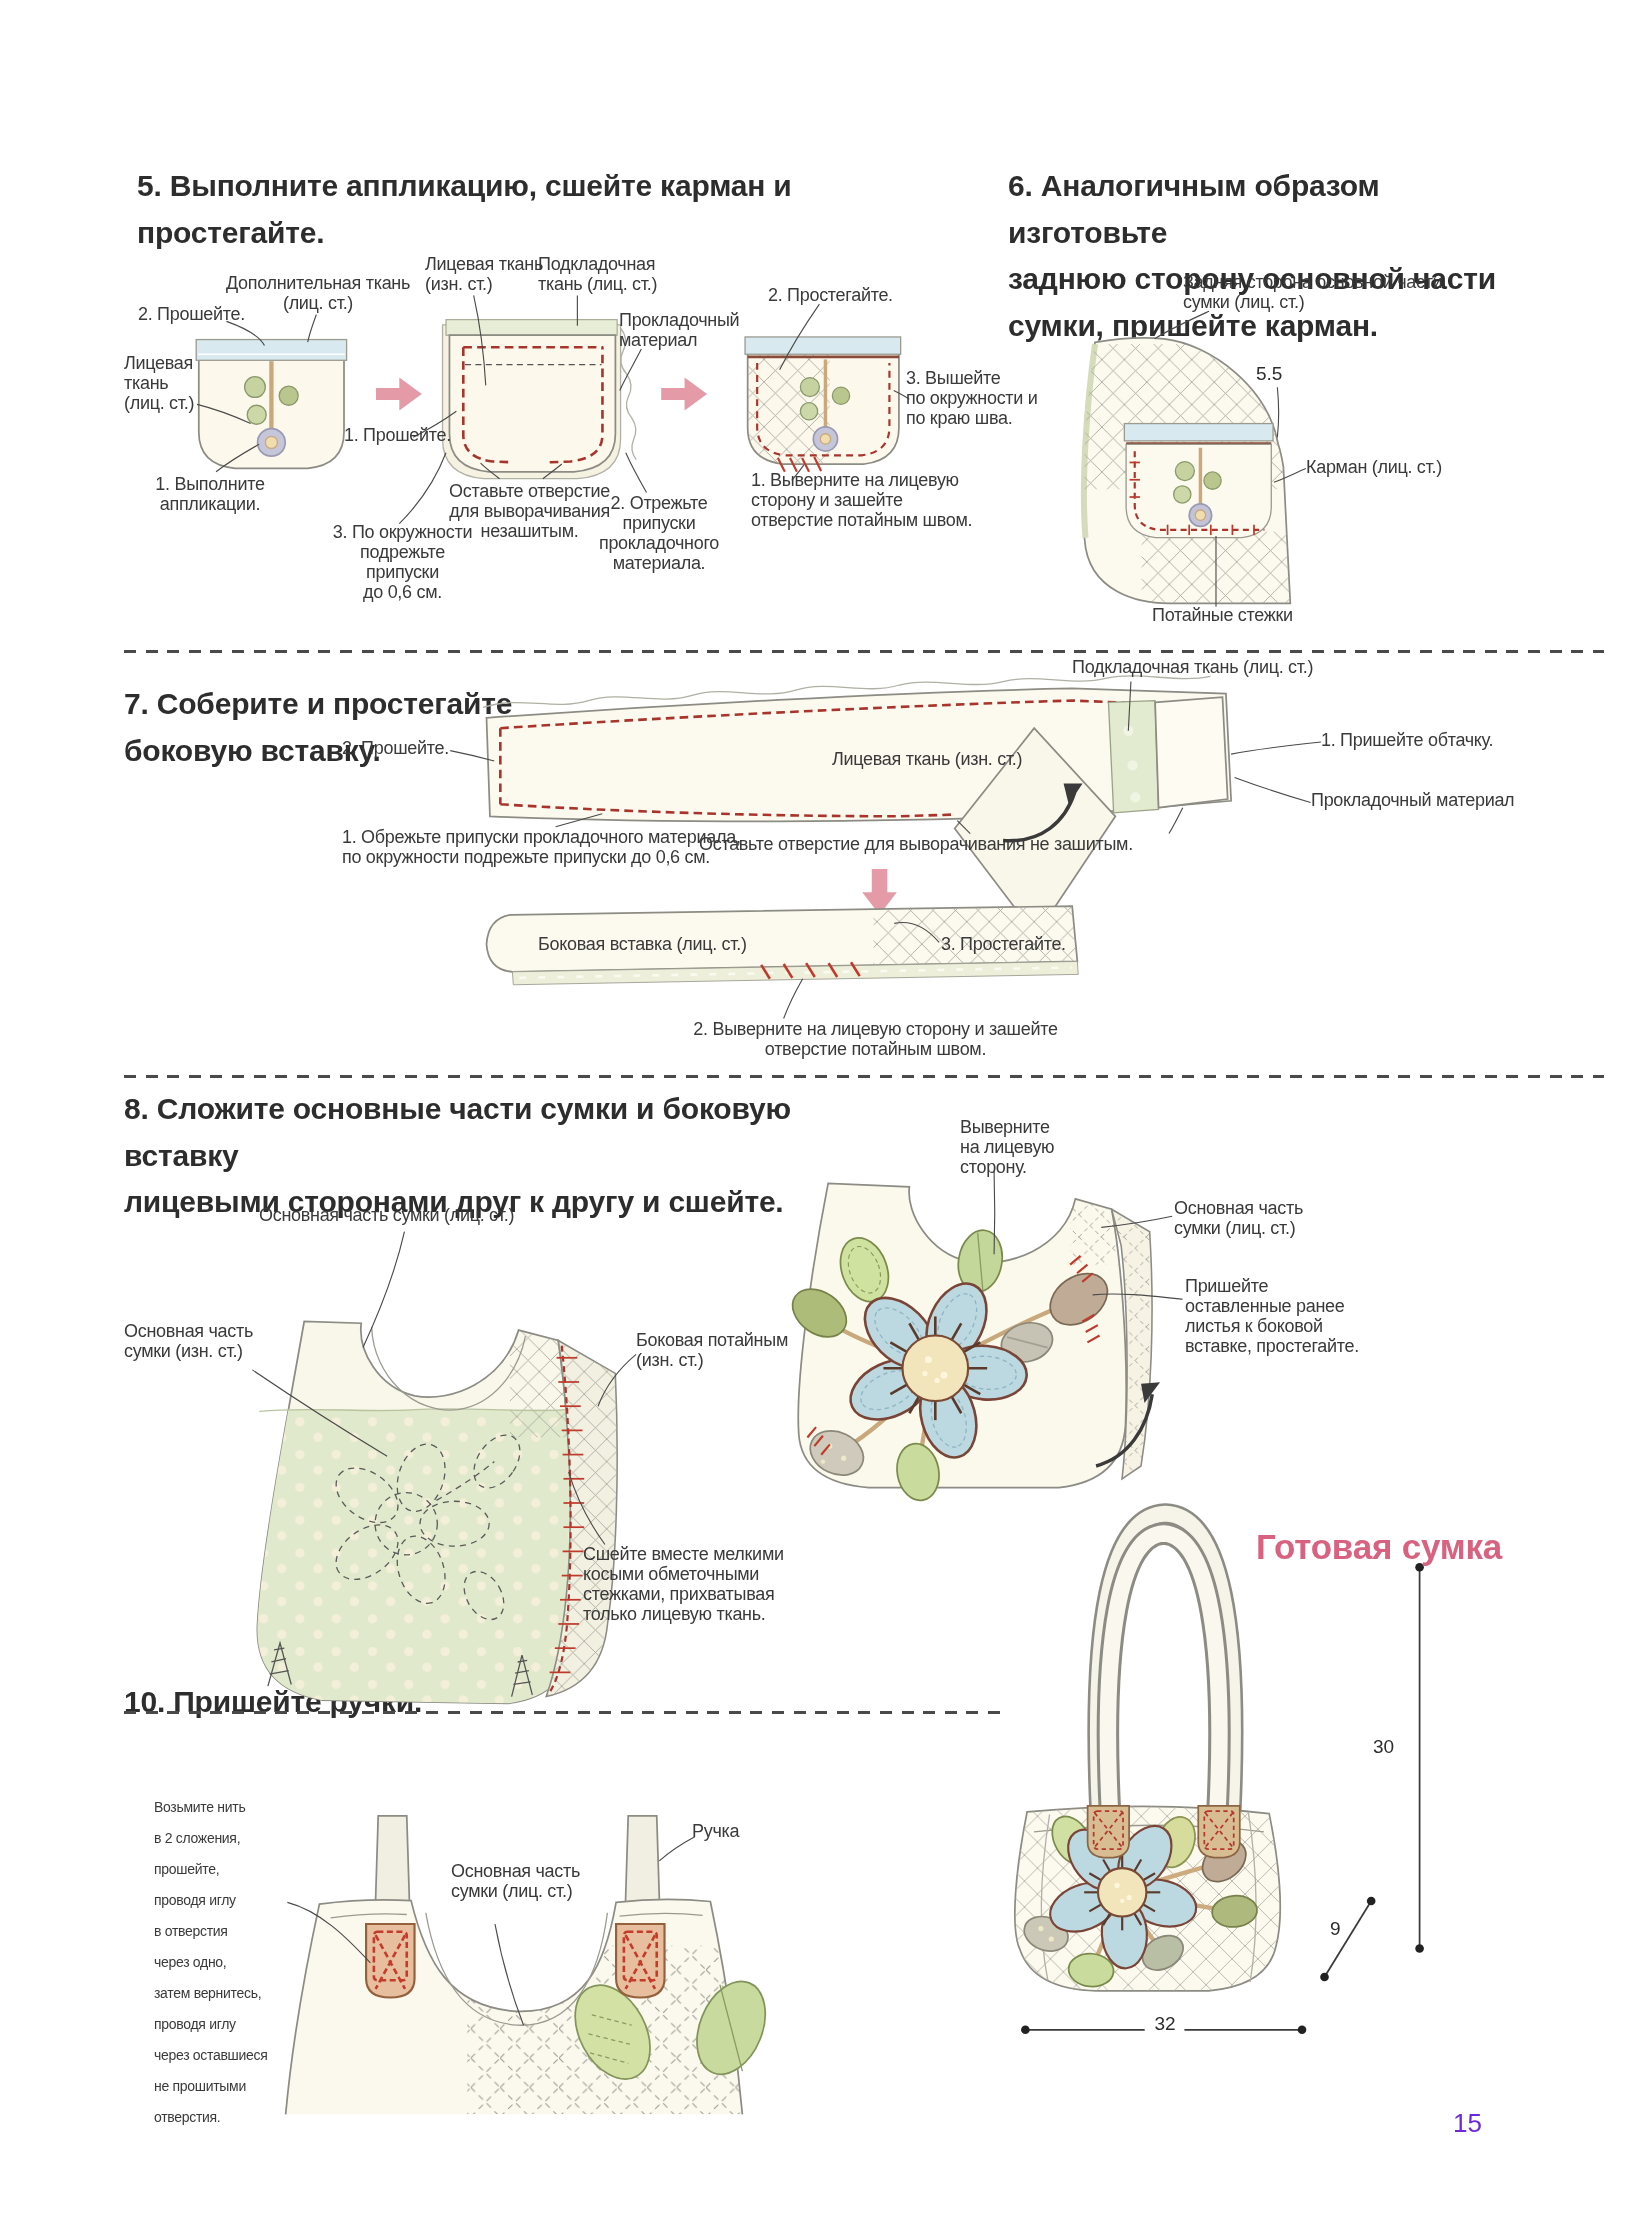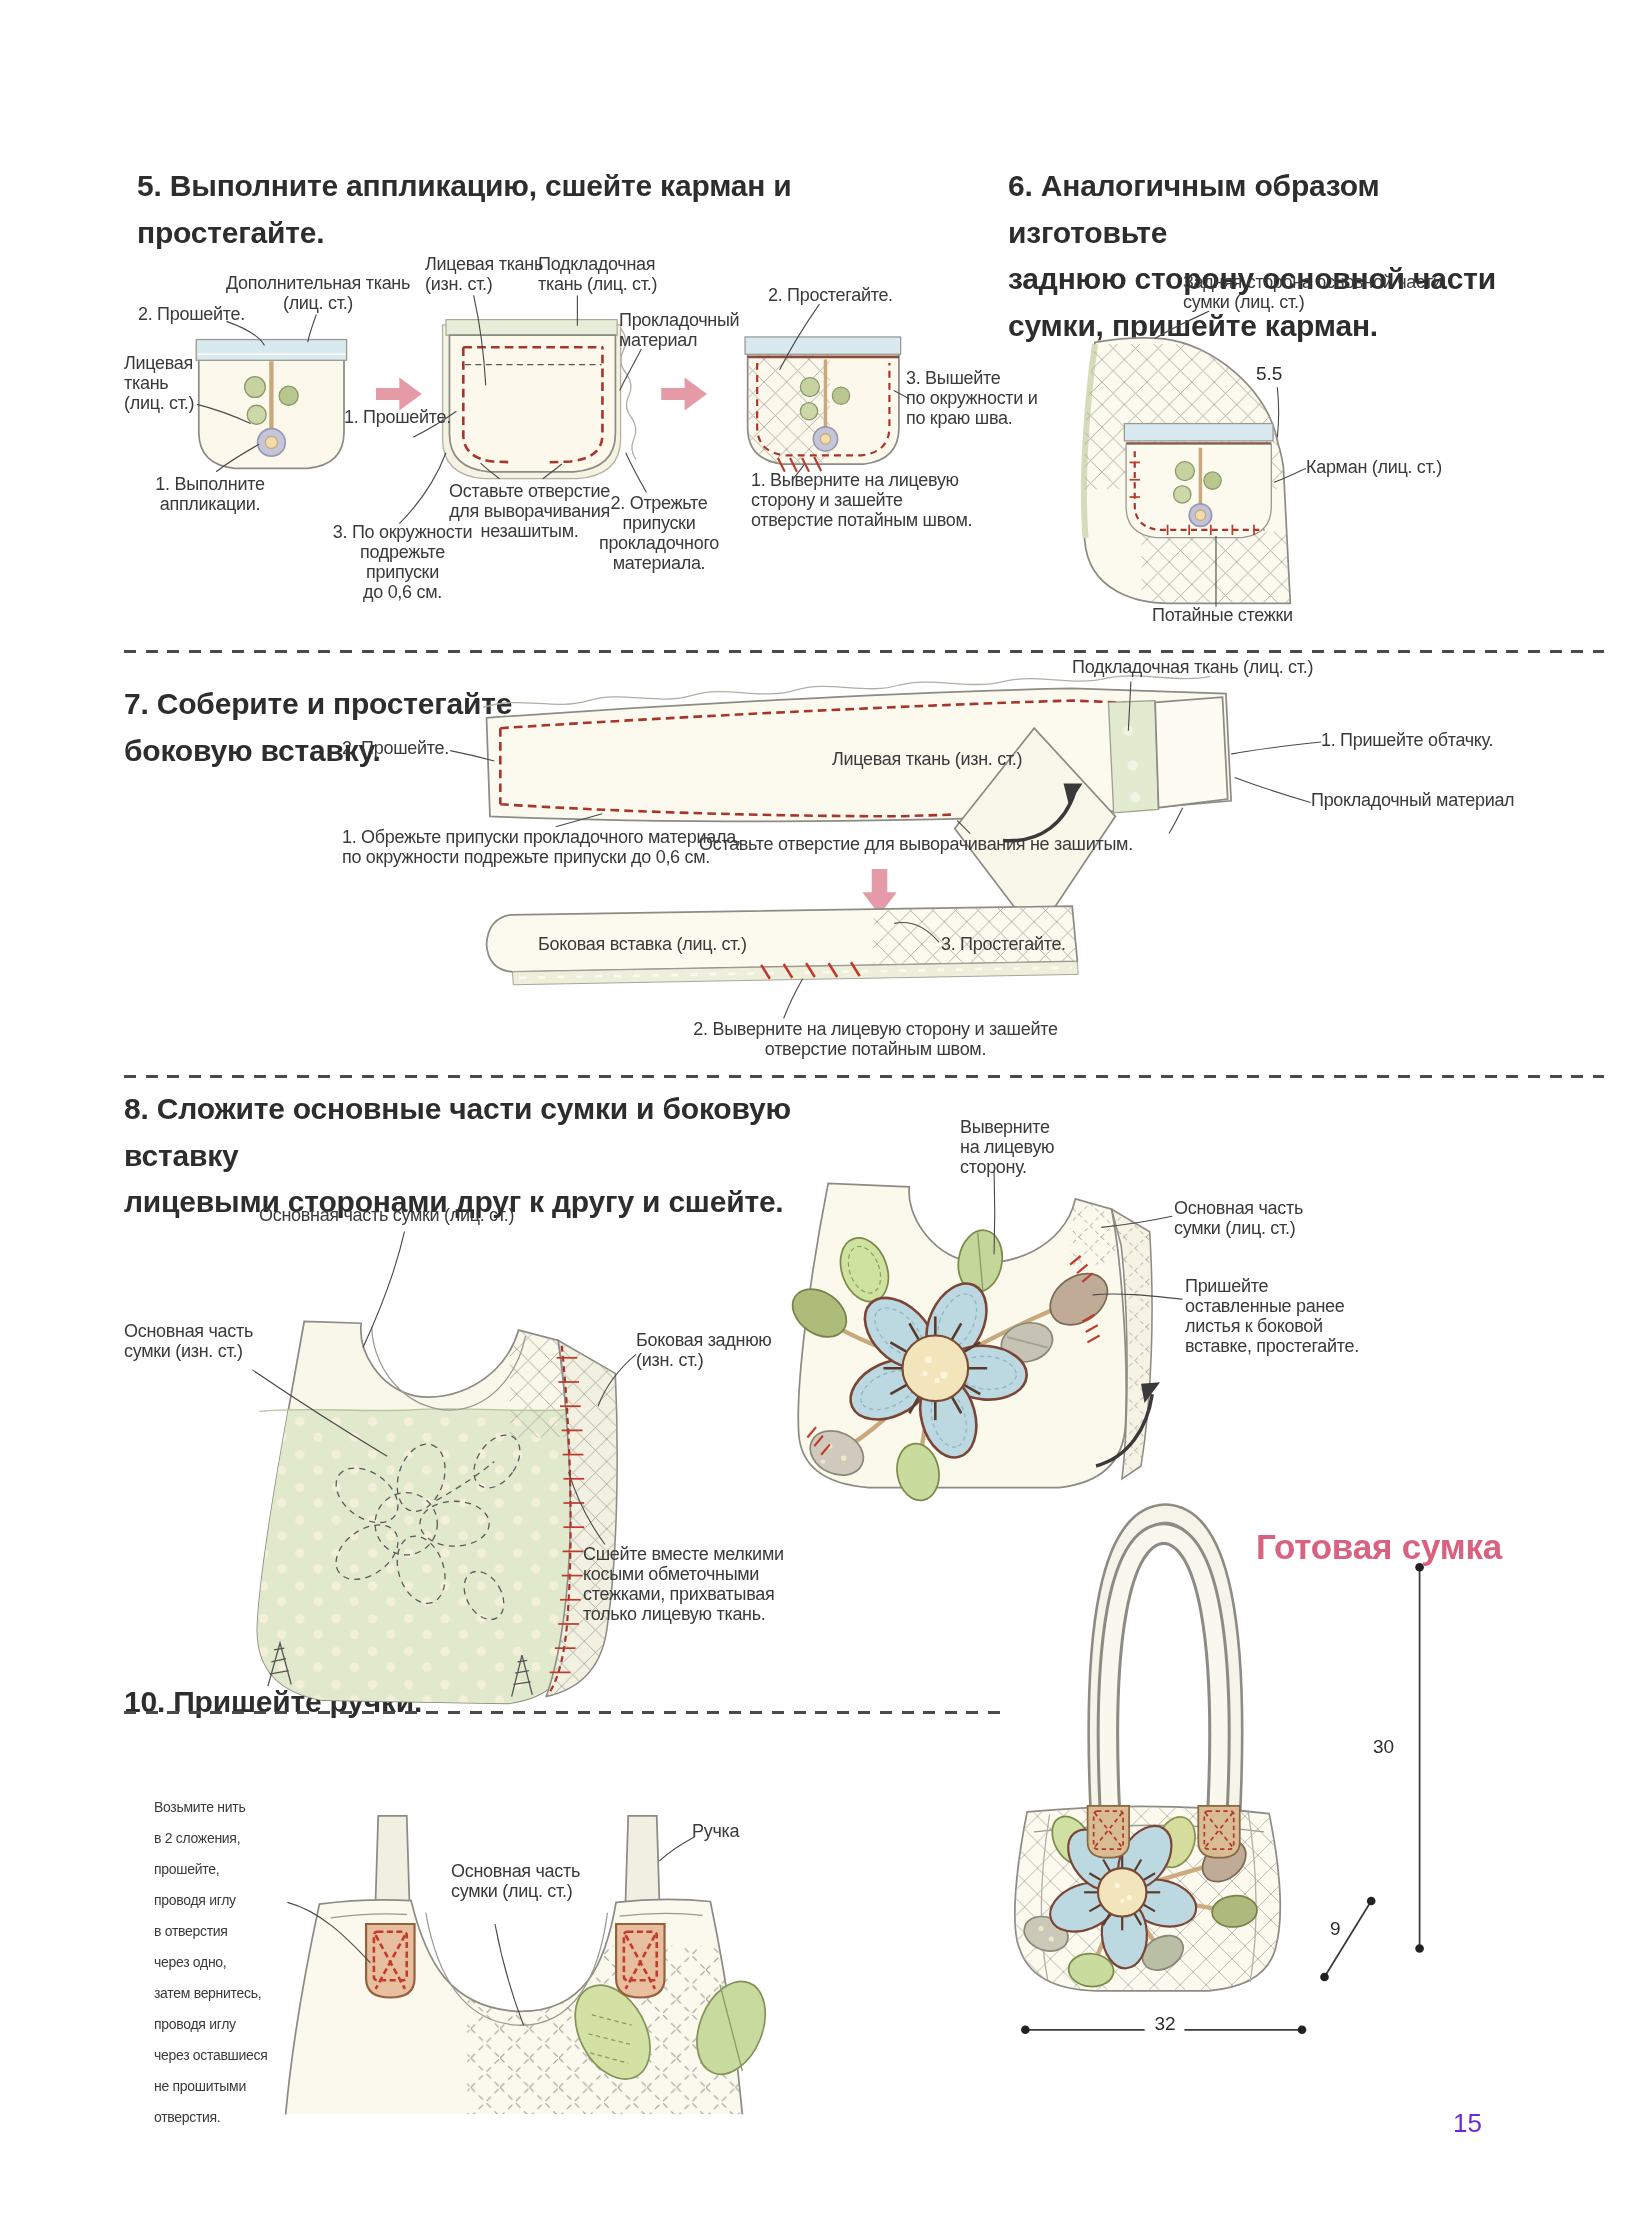--- a/index.html
+++ b/index.html
@@ -111,21 +111,21 @@
 ткань
 (лиц. ст.)</div>
   <div class="abs lbl center" style="left:145px;top:474px;width:130px;">1. Выполните
 аппликации.</div>
   <div class="abs lbl" style="left:425px;top:254px;width:138px;">Лицевая ткань
 (изн. ст.)</div>
   <div class="abs lbl" style="left:538px;top:254px;width:147px;">Подкладочная
 ткань (лиц. ст.)</div>
   <div class="abs lbl" style="left:619px;top:310px;width:138px;">Прокладочный
 материал</div>
-  <div class="abs lbl" style="left:344px;top:407px;width:121px;">1. Прошейте.</div>
+  <div class="abs lbl" style="left:344px;top:425px;width:121px;">1. Прошейте.</div>
   <div class="abs lbl center" style="left:443px;top:481px;width:173px;">Оставьте отверстие
 для выворачивания
 незашитым.</div>
   <div class="abs lbl center" style="left:329px;top:522px;width:147px;">3. По окружности
 подрежьте
 припуски
 до 0,6 см.</div>
   <div class="abs lbl center" style="left:581px;top:493px;width:156px;">2. Отрежьте
 припуски
 прокладочного
@@ -332,21 +332,21 @@
       <path d="M468,1424 C458,1468 440,1515 420,1558"></path>
       <path d="M292,1584 C345,1620 405,1658 448,1684"></path>
       <path d="M736,1566 C717,1582 701,1602 692,1626"></path>
       <path d="M700,1786 C681,1760 667,1732 658,1702"></path>
     </g>
   </svg>
 
   <div class="abs lbl" style="left:259px;top:1205px;width:329px;">Основная часть сумки (лиц. ст.)</div>
   <div class="abs lbl" style="left:124px;top:1321px;width:208px;">Основная часть
 сумки (изн. ст.)</div>
-  <div class="abs lbl" style="left:636px;top:1330px;width:208px;">Боковая заднюю
+  <div class="abs lbl" style="left:636px;top:1330px;width:208px;">Боковая потайным
 (изн. ст.)</div>
   <div class="abs lbl" style="left:583px;top:1544px;width:251px;">Сшейте вместе мелкими
 косыми обметочными
 стежками, прихватывая
 только лицевую ткань.</div>
 
   <svg style="left:778px;top:1159px;" width="873" height="346" viewBox="900 1340 1010 400">
     <defs>
       <pattern id="latE" width="26" height="26" patternUnits="userSpaceOnUse">
         <path d="M0 26 L26 0 M0 0 L26 26" stroke="#9a9a90" stroke-width="1" fill="none" stroke-dasharray="5 4"></path>

